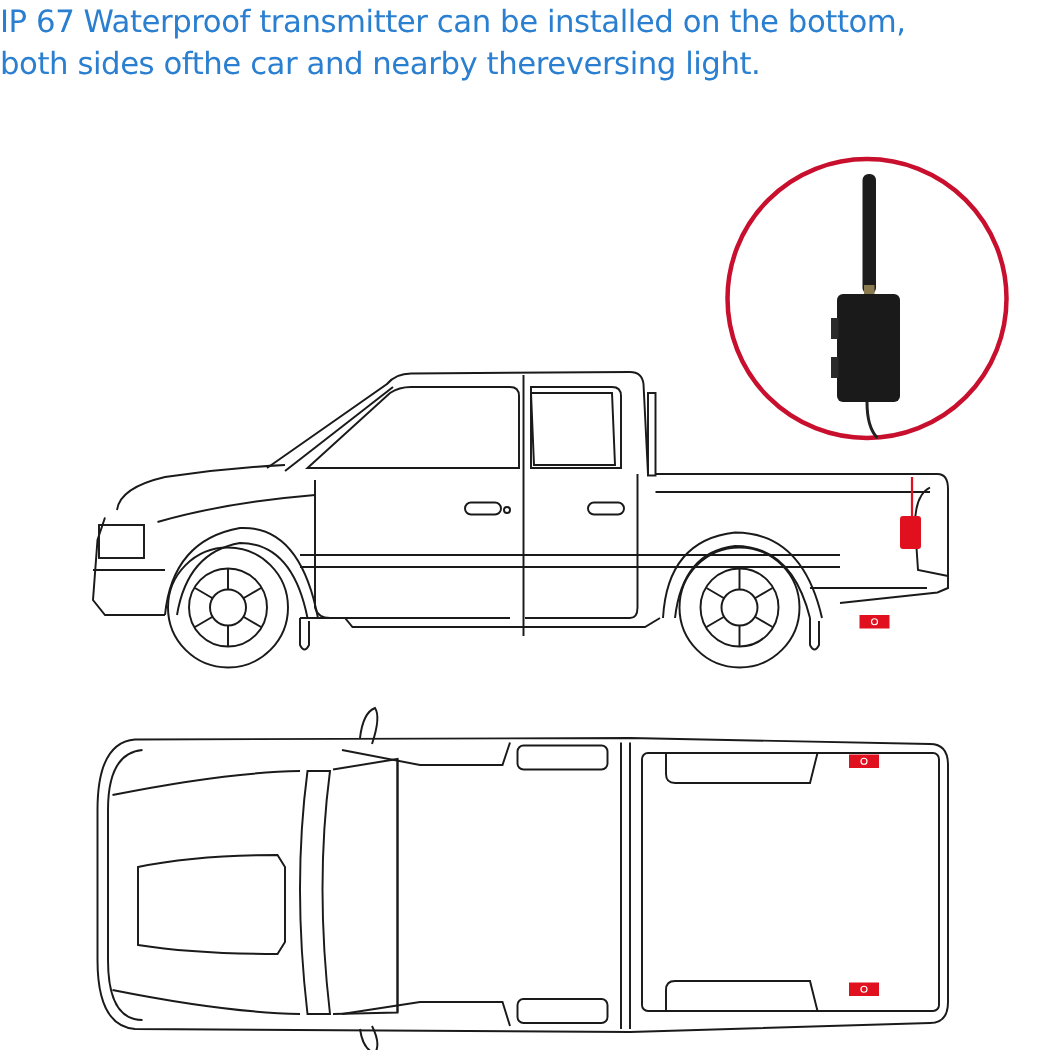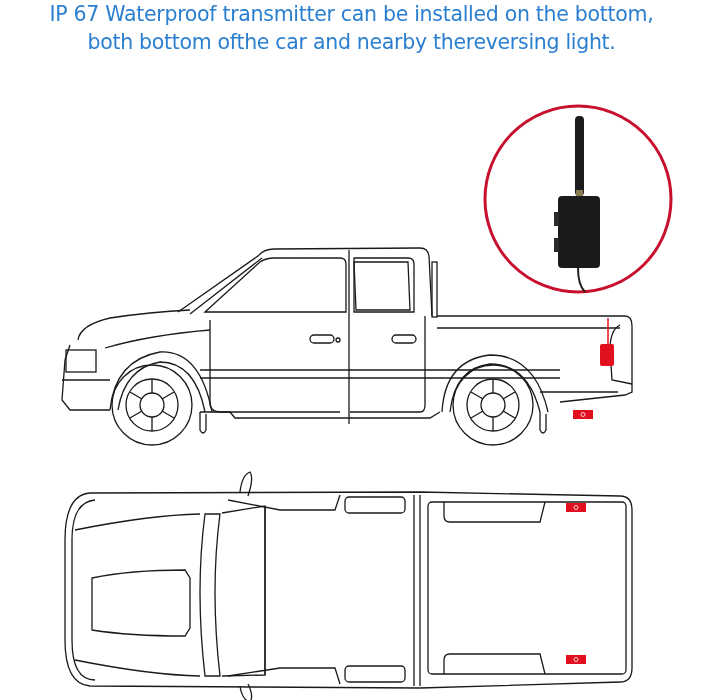--- a/index.html
+++ b/index.html
@@ -1,30 +1,30 @@
 <!DOCTYPE html>
 <html><head>
 <meta charset="utf-8">
 <style>
   html, body { margin: 0; padding: 0; background: #ffffff; }
   body { width: 703px; height: 700px; position: relative; overflow: hidden; font-family: "DejaVu Sans", sans-serif; }
   .caption {
     position: absolute; left: 0; top: 0; width: 703px;
-    text-align: center; color: #2a7fd0; font-weight: 500;
+    color: #2a7fd0; font-weight: 500;
     font-size: 20.5px; line-height: 28px; letter-spacing: -0.3px;
   }
   .caption div { white-space: nowrap; }
   svg { position: absolute; left: 0; top: 0; }
 </style>
 </head>
 <body>
 
 <div class="caption">
   <div>IP 67 Waterproof transmitter can be installed on the bottom,</div>
-  <div>both bottom ofthe car and nearby thereversing light.</div>
+  <div>both sides ofthe car and nearby thereversing light.</div>
 </div>
 
 <svg width="703" height="700" viewBox="0 0 703 700">
 
   <g>
     <circle cx="578" cy="199" r="93" fill="#fff" stroke="#c8102e" stroke-width="3"></circle>
     <g>
       <rect x="575" y="116" width="9" height="80" rx="4" fill="#1c1c1c"></rect>
       <rect x="576" y="190" width="7" height="8" fill="#8a7a50"></rect>
       <rect x="558" y="196" width="42" height="72" rx="4" fill="#1a1a1a"></rect>

